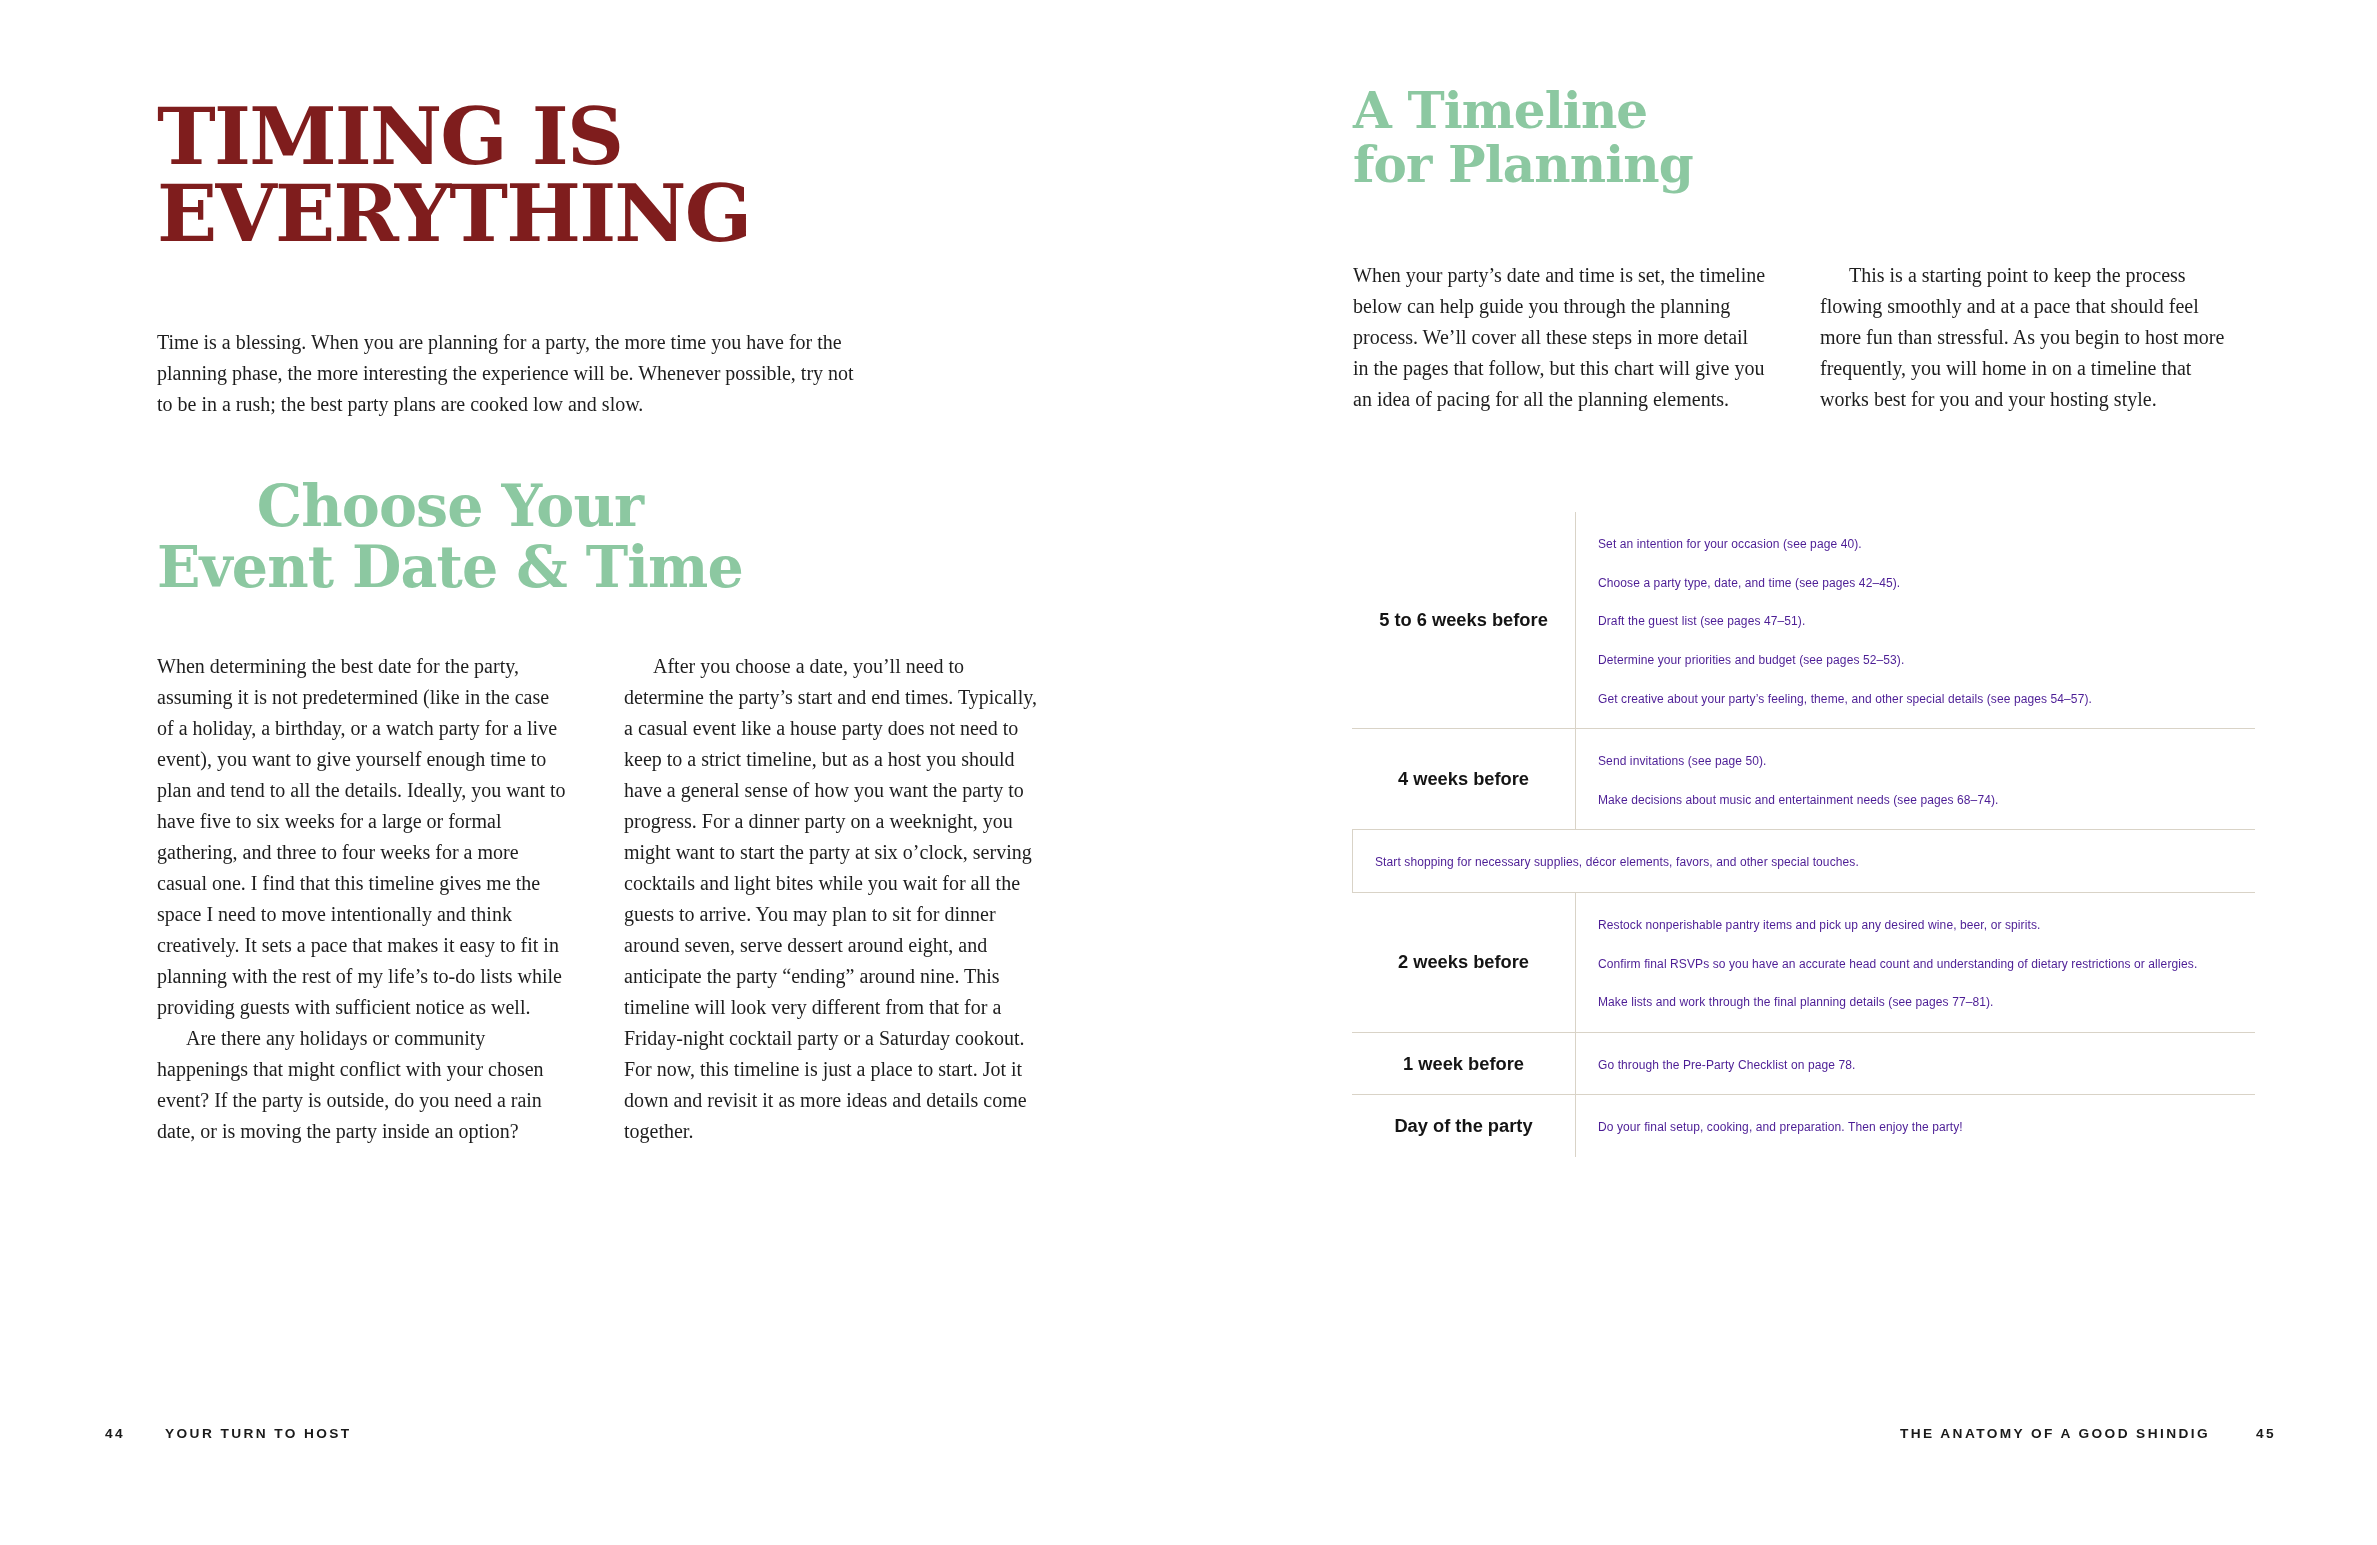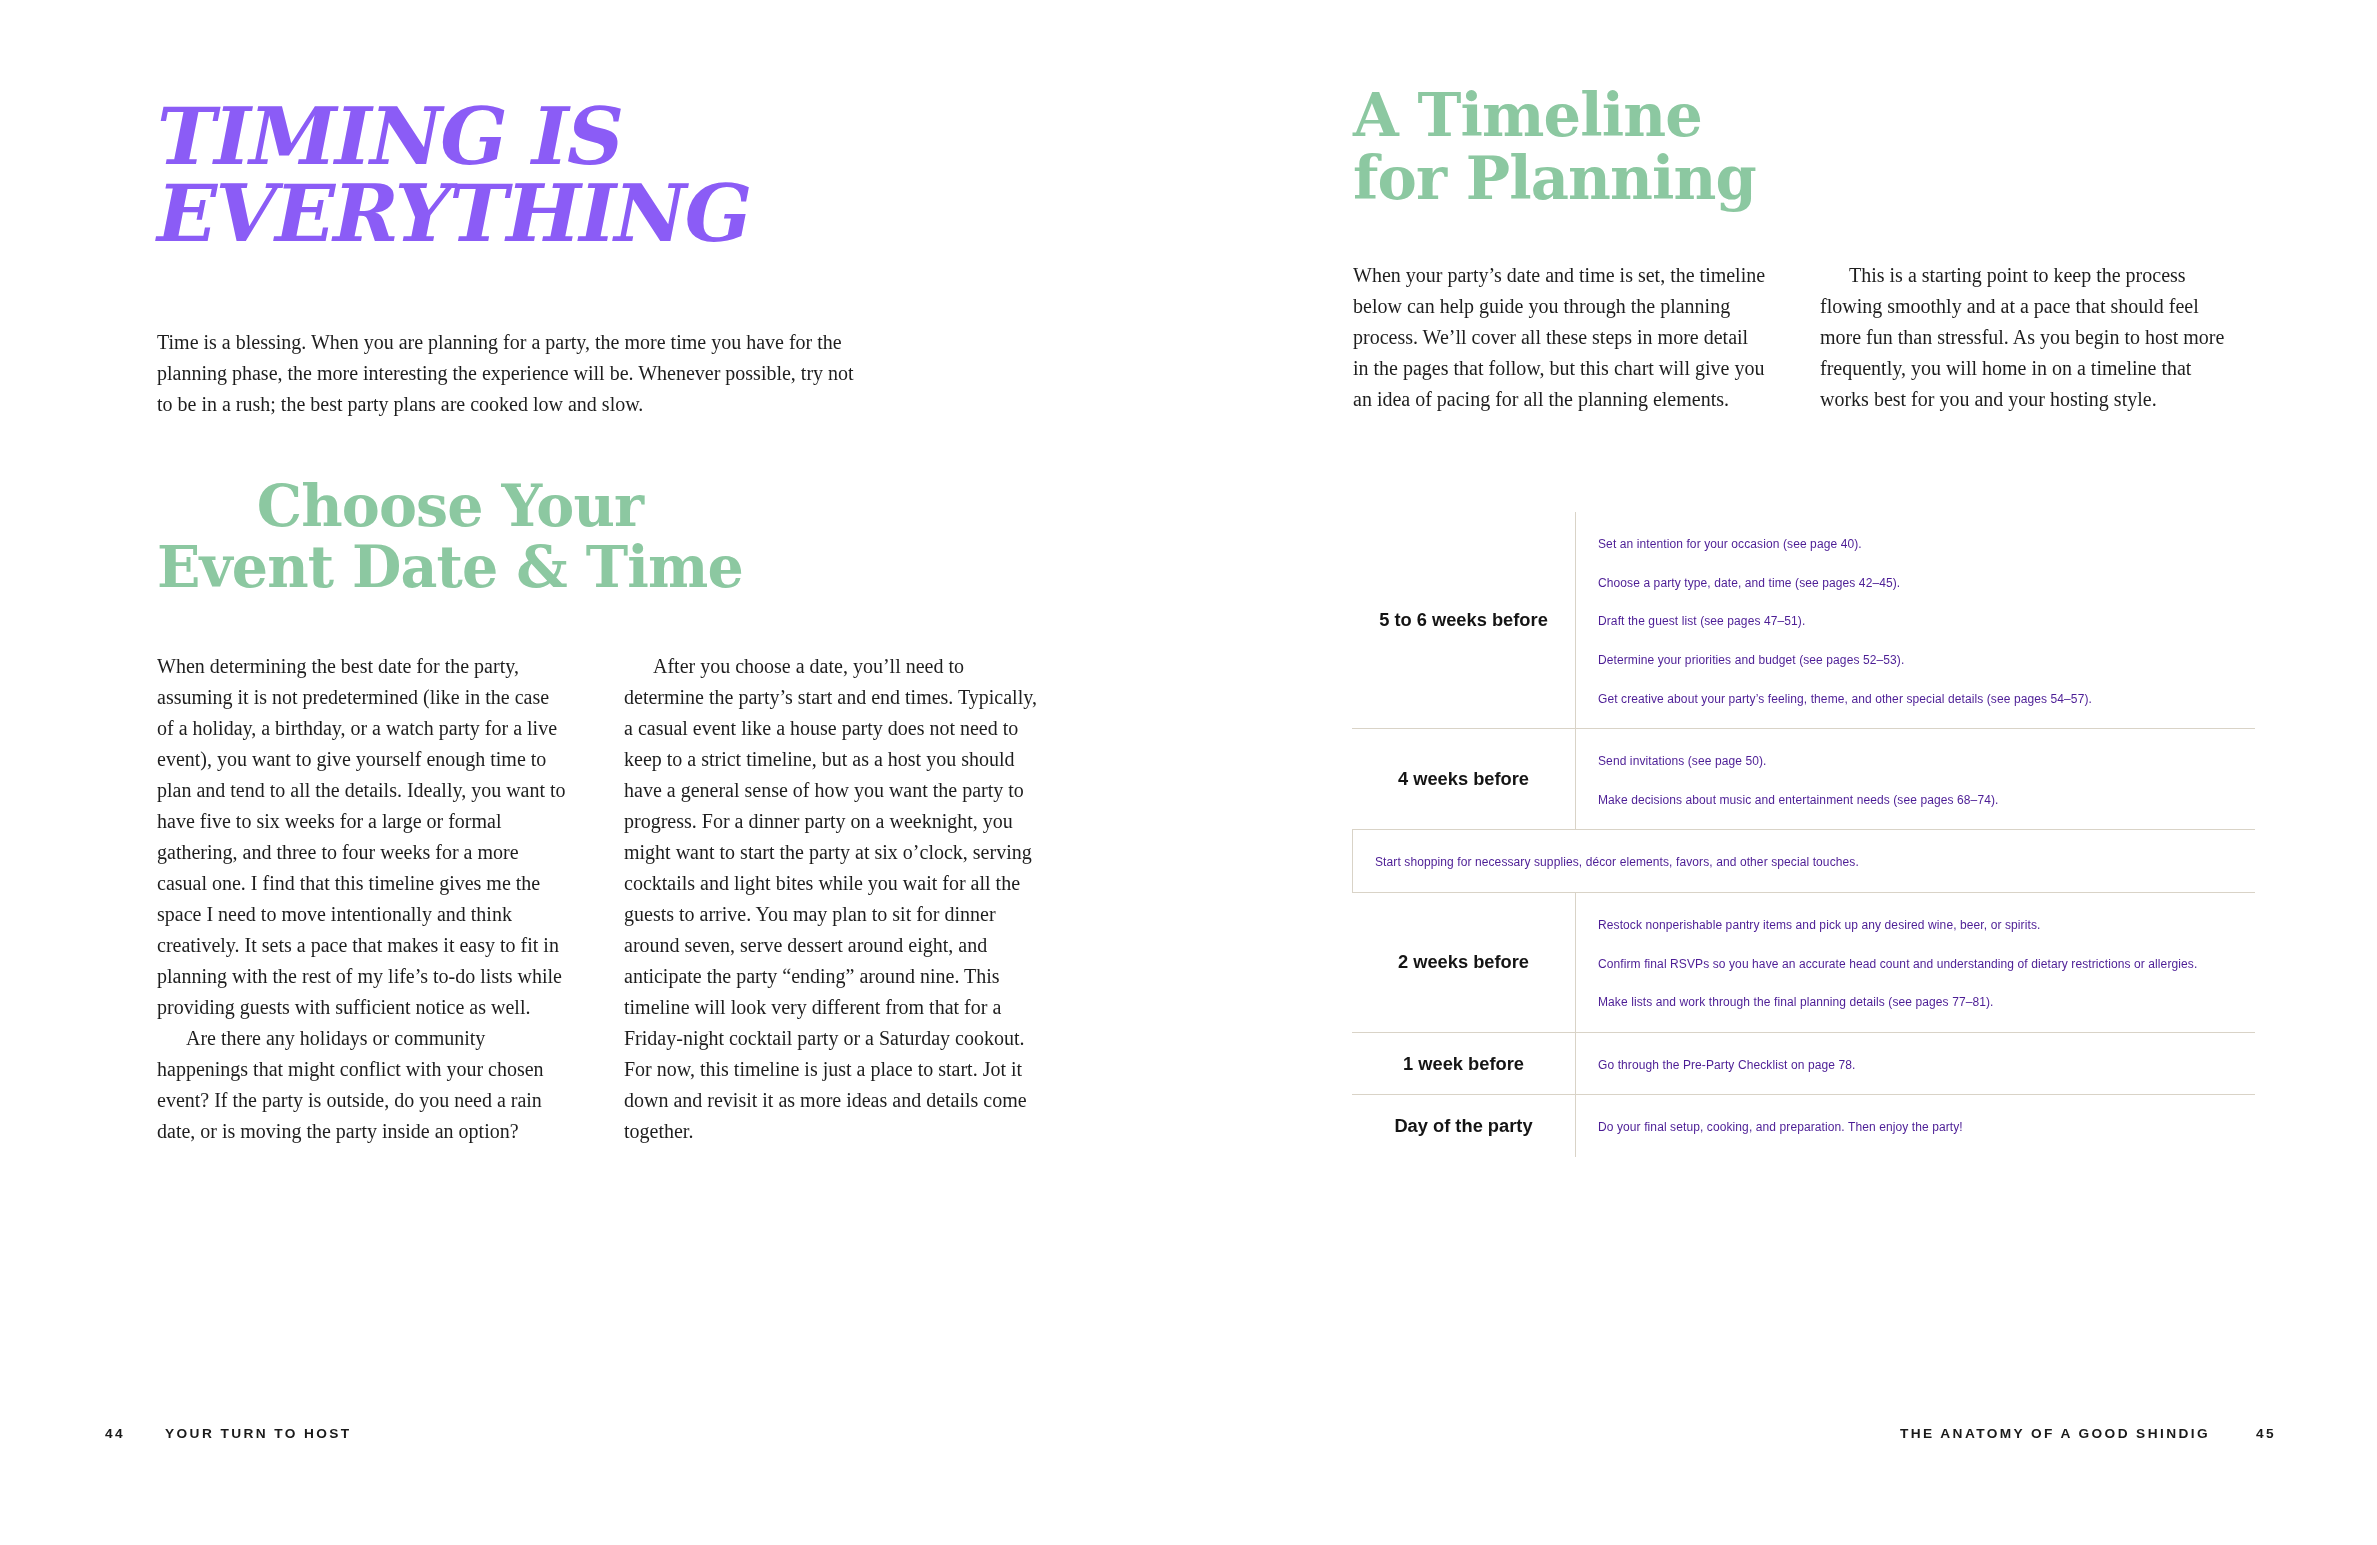--- a/index.html
+++ b/index.html
@@ -24,38 +24,37 @@
     font-weight: 700;
     margin: 0;
   }
   .title-dark {
     position: absolute;
     left: 157px;
     top: 99px;
     font-size: 79px;
     line-height: 0.97;
     letter-spacing: -1.8px;
-    color: #8b5cf6;
-    font-style: italic;
+    color: #7f1d1d;
   }
   .title-light-left {
     position: absolute;
     left: 157px;
     top: 475px;
     font-size: 57px;
     line-height: 1.07;
     letter-spacing: -0.9px;
     color: #8cc8a1;
     text-align: center;
   }
   .title-light-right {
     position: absolute;
     left: 1353px;
     top: 84px;
-    font-size: 59px;
+    font-size: 50px;
     line-height: 1.07;
     letter-spacing: -0.9px;
     color: #8cc8a1;
   }
   
   .bodytext {
     font-size: 20px;
     line-height: 31px;
     color: #1e1e1e;
   }

